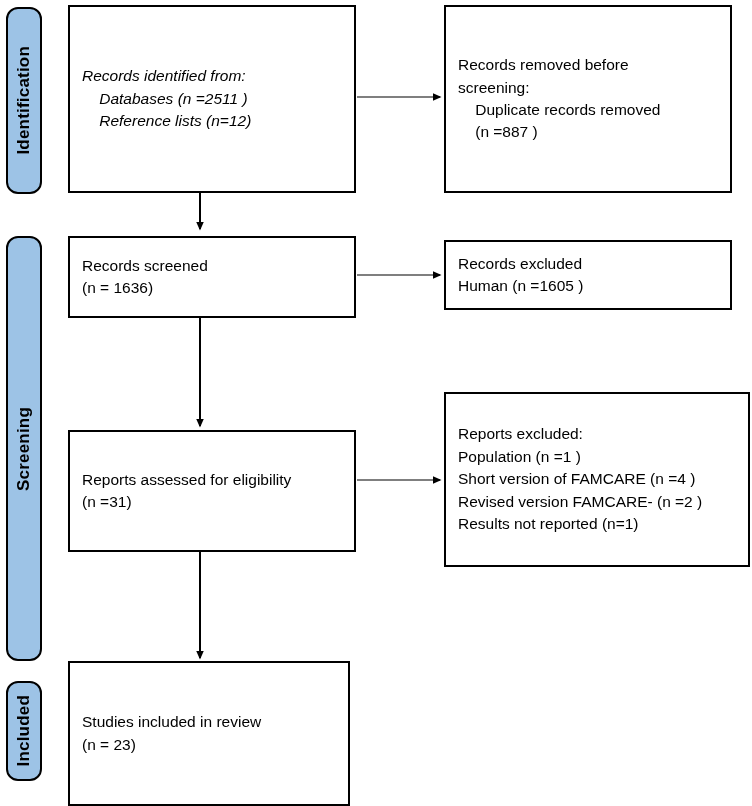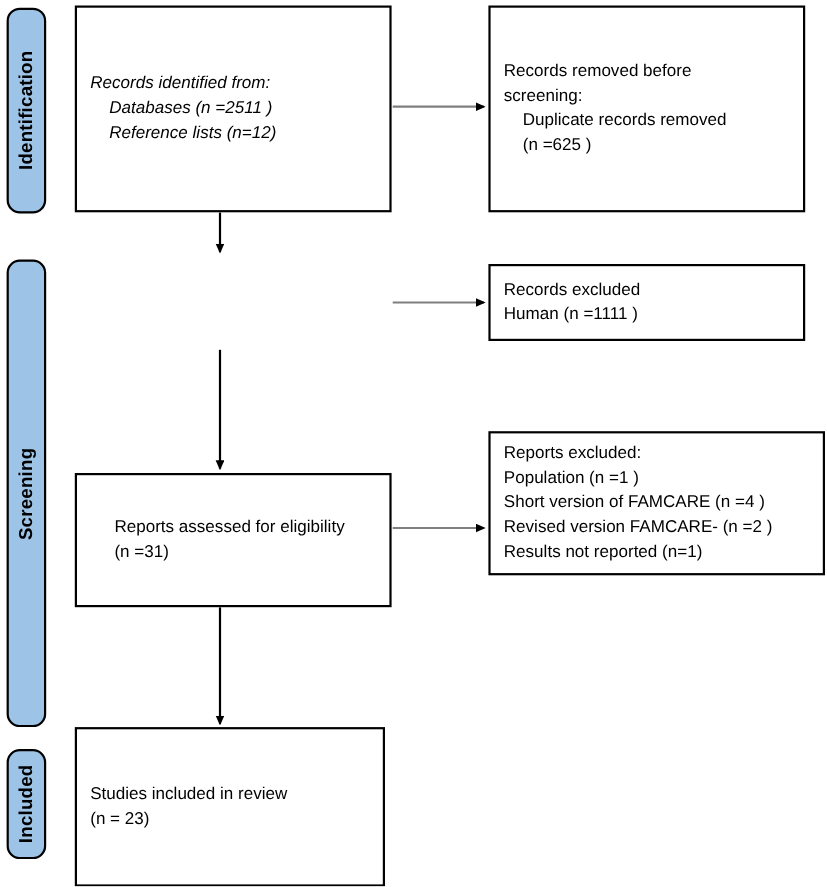--- a/index.html
+++ b/index.html
@@ -106,35 +106,39 @@
   <div class="flow-box" style="left:68px; top:5px; width:288px; height:188px;font-style:italic;">
     <span class="box-text">Records identified from:
     Databases (n =2511 )
     Reference lists (n=12)</span>
   </div>
 
   <div class="flow-box" style="left:444px; top:5px; width:288px; height:188px;">
     <span class="box-text">Records removed before
 screening:
     Duplicate records removed
-    (n =625 )</span>
+    (n =887 )</span>
   </div>
 
+  <div class="flow-box" style="left:68px; top:236px; width:288px; height:82px;">
+    <span class="box-text">Records screened
+(n = 1636)</span>
+  </div>
 
   <div class="flow-box" style="left:444px; top:240px; width:288px; height:70px;">
     <span class="box-text">Records excluded
-Human (n =1111 )</span>
+Human (n =1605 )</span>
   </div>
 
-  <div class="flow-box" style="left:68px; top:430px; width:288px; height:122px;padding-left:22px;">
+  <div class="flow-box" style="left:68px; top:430px; width:288px; height:122px;">
     <span class="box-text">Reports assessed for eligibility
 (n =31)</span>
   </div>
 
-  <div class="flow-box" style="left:444px; top:392px; width:306px; height:131px;">
+  <div class="flow-box" style="left:444px; top:392px; width:306px; height:175px;">
     <span class="box-text">Reports excluded:
 Population (n =1 )
 Short version of FAMCARE (n =4 )
 Revised version FAMCARE- (n =2 )
 Results not reported (n=1)</span>
   </div>
 
   <div class="flow-box" style="left:68px; top:661px; width:282px; height:145px;">
     <span class="box-text">Studies included in review
 (n = 23)</span>

